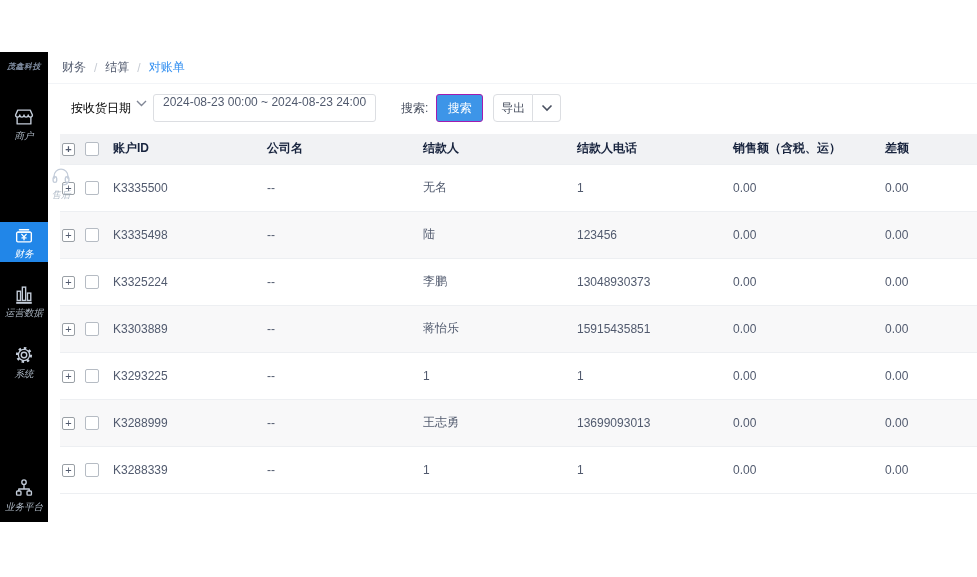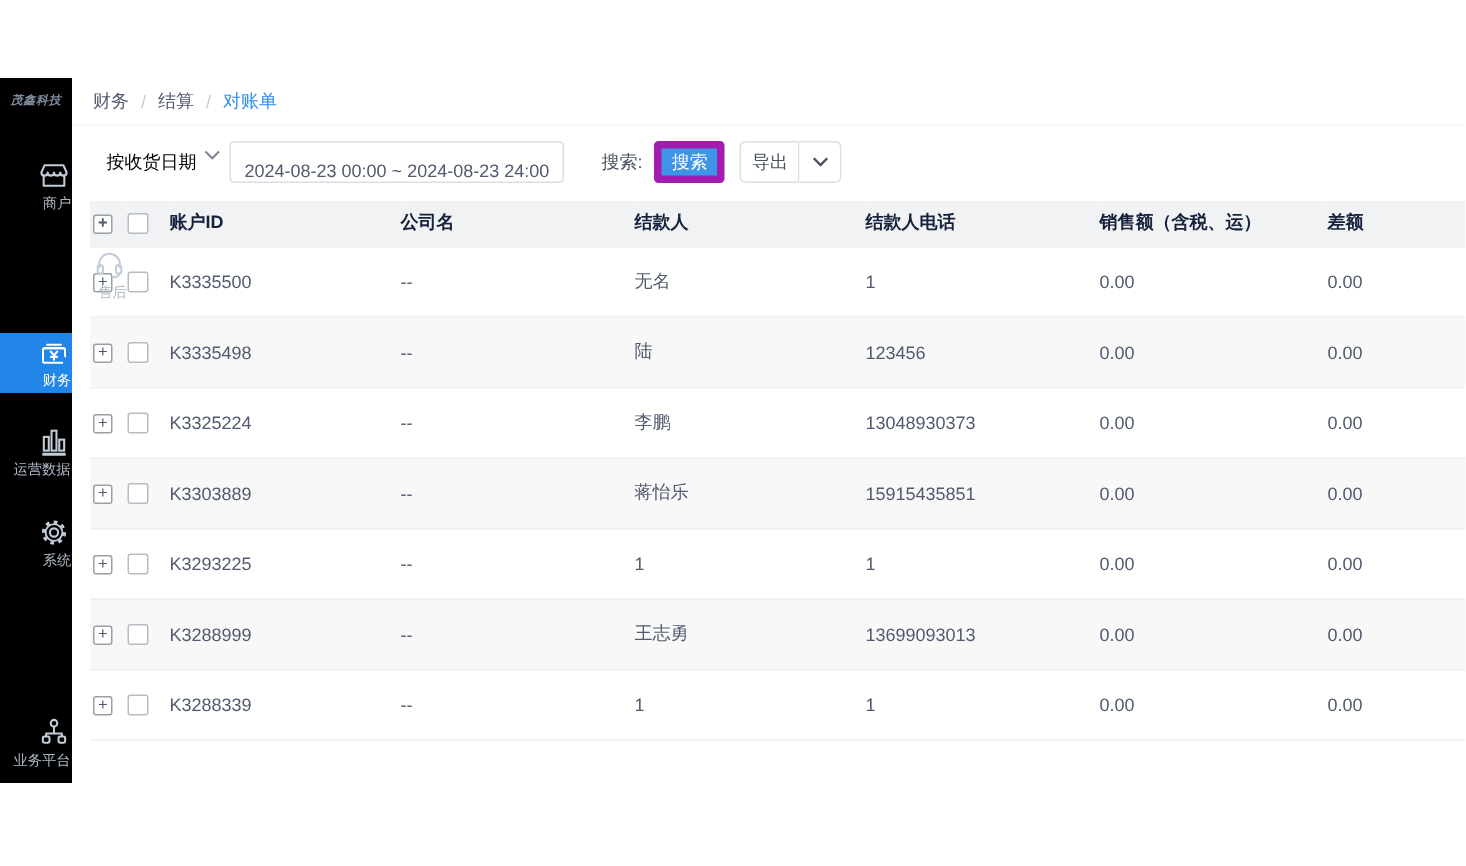--- a/index.html
+++ b/index.html
@@ -6,21 +6,21 @@
   html,body { width:977px; height:577px; background:#ffffff; overflow:hidden;
     font-family:"Liberation Sans","DejaVu Sans",sans-serif; }
   .app { position:relative; width:977px; height:577px; background:#fff; }
 
   
   .sidebar { position:absolute; left:0; top:52px; width:48px; height:470px;
     background:#000000; z-index:5; }
   .logo { height:28px; display:flex; align-items:center; justify-content:center;
     color:#7e8b9f; font-size:8px; font-style:italic; font-weight:bold; letter-spacing:.5px; }
   .side-item { position:relative; width:48px; height:40px; display:flex; flex-direction:column;
-    align-items:flex-end; justify-content:center; color:#c3ccd9; cursor:pointer; }
+    align-items:center; justify-content:center; color:#c3ccd9; cursor:pointer;font-style:italic; }
   .side-item .side-icon { width:24px; height:22px; display:flex; align-items:center; justify-content:center; }
   .side-item .side-icon svg { width:22px; height:22px; }
   .side-item .side-label { font-size:10px; color:#aeb9c6; margin-top:1px; white-space:nowrap; transform:scale(.95); }
   .side-item:nth-of-type(1) { margin-top:24px; }
   .side-item:nth-of-type(2) { margin-top:19px;margin-left:37px; }
   .side-item:nth-of-type(3) { margin-top:19px; }
   .side-item:nth-of-type(4) { margin-top:19px; }
   .side-item:nth-of-type(5) { margin-top:21px; }
   .side-item:nth-of-type(6) { margin-top:93px; }
   .side-item.active { background:#2186e8; color:#ffffff; }
@@ -33,28 +33,28 @@
 
   .breadcrumb { height:32px; display:flex; align-items:center; padding:0 14px;
     font-size:12px; color:#515a6e; border-bottom:1px solid #f2f4f7; }
   .breadcrumb .sep { color:#c7ccd4; margin:0 8px; }
   .breadcrumb .crumb-current { color:#2d8cf0; }
 
   .filter-bar { display:flex; align-items:center; padding:10px 0 12px 23px; height:50px; }
   .date-type { display:flex; align-items:flex-start; font-size:12px; color:#000000; cursor:pointer; margin-right:6px; }
   .date-type svg { margin-left:5px; }
   .date-box { width:223px; height:28px; border:1px solid #dcdee2; border-radius:3px;
-    display:flex; align-items:flex-end; padding:0 8px 0 9px; font-size:12px; color:#515a6e; cursor:pointer; }
+    display:flex; align-items:flex-start; padding:0 8px 0 9px; font-size:12px; color:#515a6e; cursor:pointer; }
   .date-box .date-text { flex:1; white-space:nowrap; }
   .search-lbl { margin-left:25px; font-size:12px; color:#495060; }
   .search-input { margin-left:6px; width:196px; height:28px; border:1px solid #dcdee2; border-radius:3px;
     font-size:12px; color:#515a6e; padding:0 8px; outline:none;
     font-family:"Liberation Sans","DejaVu Sans",sans-serif; }
   .search-input::placeholder { color:#c0c4cc; }
-  .btn-search { margin-left:8px; width:47px; height:28px; background:#3d95e8; border:5px solid #a21caf;
+  .btn-search { margin-left:8px; width:47px; height:28px; background:#3d95e8; border:1px solid #a21caf;
     color:#fff; font-size:12px; border-radius:3px; cursor:pointer; }
   .export-split { margin-left:10px; display:flex; height:28px; }
   .btn-export { width:40px; height:28px; background:#fff; border:1px solid #dcdee2;
     border-radius:4px 0 0 4px; font-size:12px; color:#495060; cursor:pointer; }
   .btn-export-caret { width:28px; height:28px; background:#fff; border:1px solid #dcdee2; border-left:none;
     border-radius:0 4px 4px 0; display:flex; align-items:center; justify-content:center; cursor:pointer; }
 
   .list-title { margin:14px 0 12px 12px; font-size:14px; color:#17233d; }
 
   

